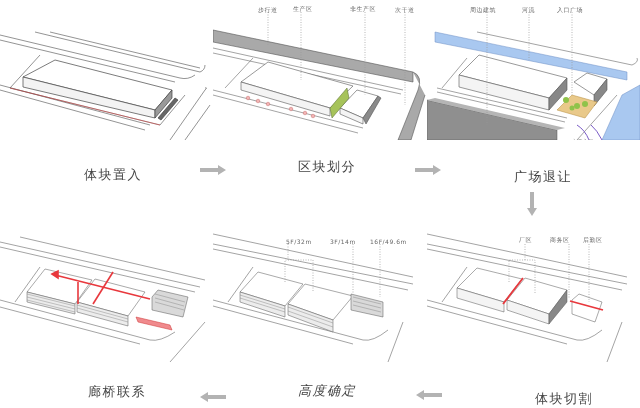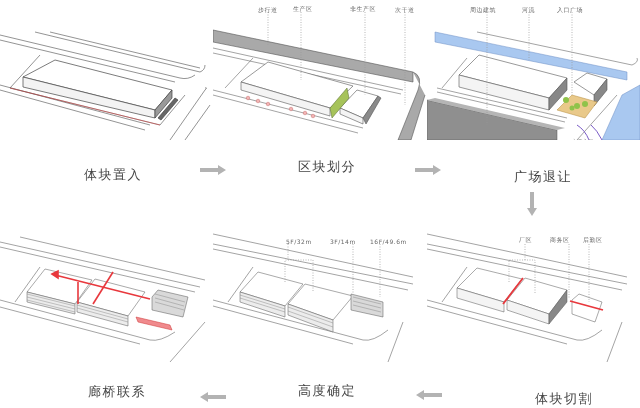--- a/index.html
+++ b/index.html
@@ -239,21 +239,21 @@
       <line x1="142" y1="22" x2="142" y2="76"></line>
       <line x1="162" y1="22" x2="162" y2="80"></line>
     </g>
   </svg>
   <span class="tag" style="left:92px;top:14px;">厂区</span>
   <span class="tag" style="left:123px;top:14px;">商务区</span>
   <span class="tag" style="left:156px;top:14px;">后勤区</span>
 </div>
 
 <span class="caption" style="left:88px;top:383px;">廊桥联系</span>
-<span class="caption" style="left:298px;top:382px;">高度确定</span>
+<span class="caption" style="left:298px;top:382px;font-style:italic;">高度确定</span>
 <span class="caption" style="left:518px;top:390px;margin-left:17px;">体块切割</span>
 
 <svg class="arrow" style="left:200px;top:392px;" width="26" height="10">
   <polygon points="26,3 8,3 8,0 0,5 8,10 8,7 26,7" fill="#b3b3b3"></polygon>
 </svg>
 <svg class="arrow" style="left:416px;top:390px;" width="26" height="10">
   <polygon points="26,3 8,3 8,0 0,5 8,10 8,7 26,7" fill="#b3b3b3"></polygon>
 </svg>
 
 </body></html>

